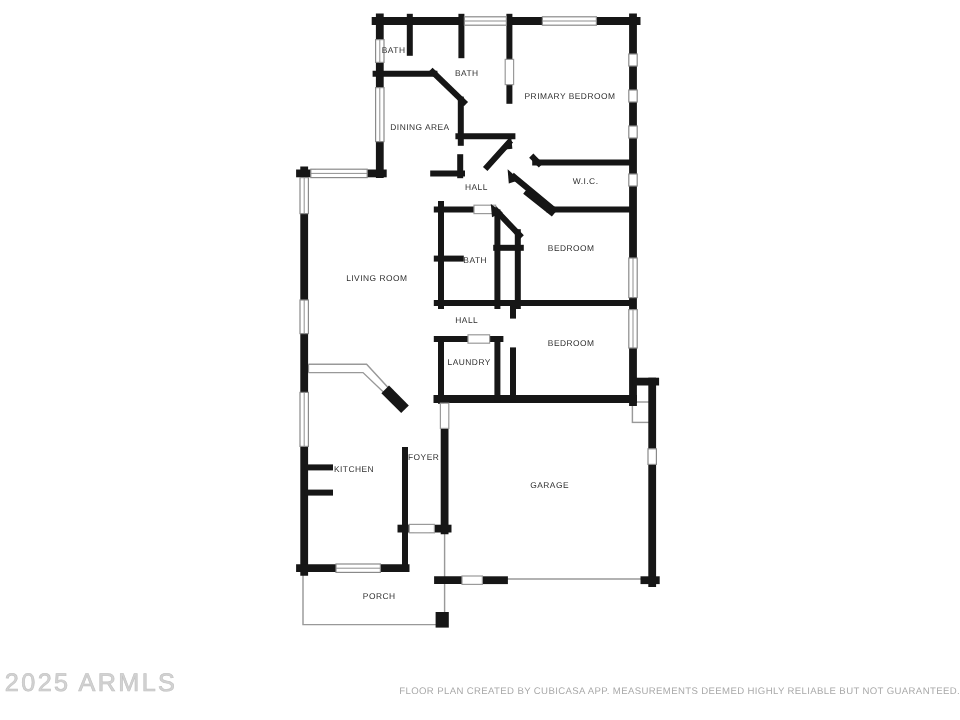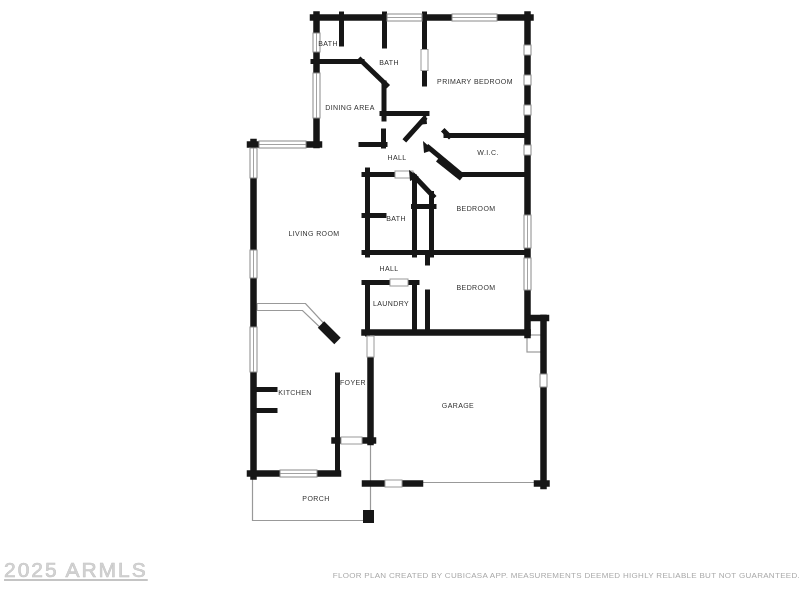--- a/index.html
+++ b/index.html
@@ -31,21 +31,20 @@
     position:absolute;transform:translate(-50%,-50%);
     font-size:7px;letter-spacing:0.4px;color:var(--label-color);
     white-space:nowrap;font-weight:400;
   }
   .watermark{
     position:absolute;left:4px;top:558px;
     font-size:21px;letter-spacing:2px;font-weight:400;
     color:var(--watermark-color);
     -webkit-text-stroke:0.6px #c4c4c4;
     white-space:nowrap;
-    text-decoration:underline;
   }
   .footer-note{
     position:absolute;left:0;right:0;top:571px;text-align:right;
     font-size:8px;letter-spacing:0.3px;color:var(--footer-color);
     white-space:nowrap;
     margin-left:13px;
   }
 </style>
 </head>
 <body>

